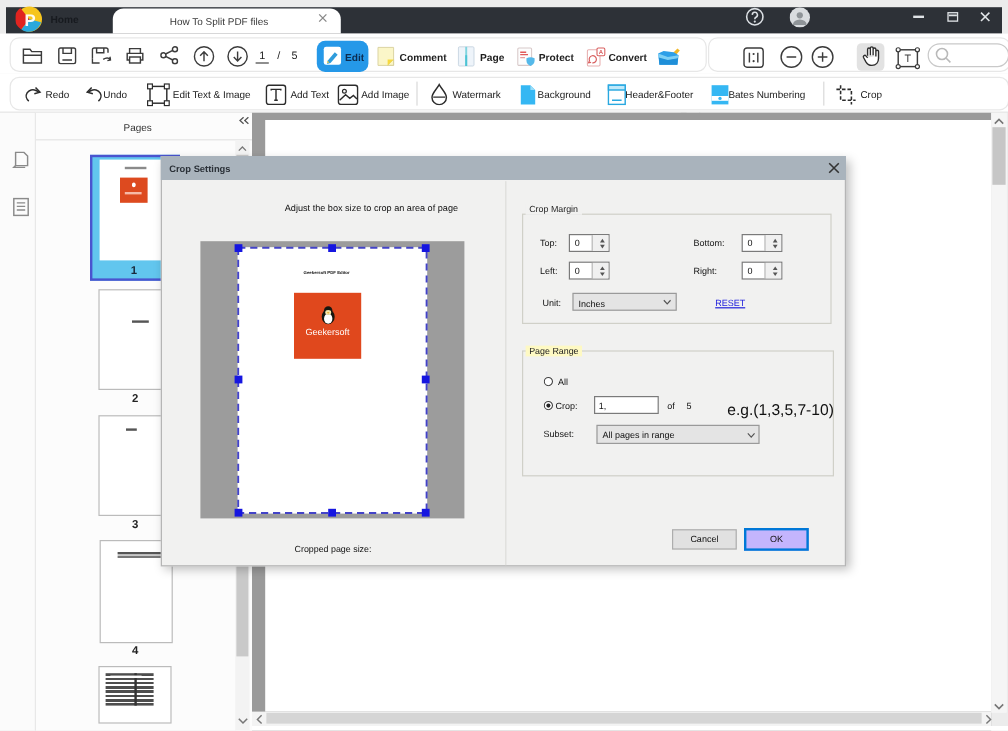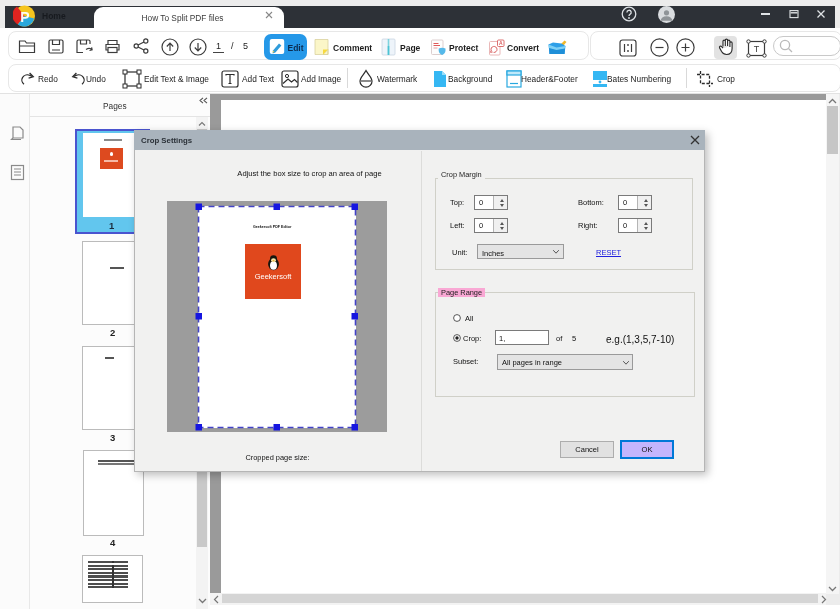--- a/index.html
+++ b/index.html
@@ -382,36 +382,36 @@
 
   <div class="abs txt" style="left:452px;top:248px;font-size:7.5px;color:#111;">Unit:</div>
   <div class="abs" style="left:477px;top:244px;width:87px;height:15px;background:#e4e4e4;border:1px solid #9a9a9a;box-sizing:border-box;"></div>
   <div class="abs txt" style="left:482px;top:248.5px;font-size:7.5px;color:#111;">Inches</div>
   <svg class="abs" style="left:552px;top:249px;" width="8" height="6" viewBox="0 0 8 6">
       <path d="M1.2 1.2 L4 4.2 L6.8 1.2" fill="none" stroke="#555" stroke-width="1"></path>
     </svg>
   <div class="abs txt" style="left:596px;top:248px;font-size:7.5px;color:#2222dd;text-decoration:underline;">RESET</div>
 
   <div class="abs" style="left:435px;top:292px;width:260px;height:105px;border:1px solid #d0d0c8;box-sizing:border-box;"></div>
-  <div class="abs txt" style="left:438px;top:288px;font-size:7.4px;color:#222;background:#f9a8d4;padding:0 3px;">Page Range</div>
+  <div class="abs txt" style="left:438px;top:288px;font-size:7.4px;color:#222;background:#fef9c3;padding:0 3px;">Page Range</div>
 
   <svg class="abs" style="left:453px;top:313.5px;" width="8" height="8" viewBox="0 0 8 8">
       <circle cx="4" cy="4" r="3.4" fill="#fff" stroke="#444" stroke-width="0.9"></circle>
     </svg>
   <div class="abs txt" style="left:465px;top:314px;font-size:7.5px;color:#111;">All</div>
   <svg class="abs" style="left:453px;top:333.5px;" width="8" height="8" viewBox="0 0 8 8">
       <circle cx="4" cy="4" r="3.4" fill="#fff" stroke="#444" stroke-width="0.9"></circle>
       <circle cx="4" cy="4" r="1.7" fill="#222"></circle>
     </svg>
   <div class="abs txt" style="left:463px;top:334px;font-size:7.5px;color:#111;">Crop:</div>
   <div class="abs" style="left:495px;top:330px;width:54px;height:15px;background:#fff;border:1px solid #7a7a7a;box-sizing:border-box;"></div>
   <div class="abs txt" style="left:499px;top:334px;font-size:7.5px;color:#111;">1,</div>
   <div class="abs txt" style="left:556px;top:334px;font-size:7.5px;color:#111;">of</div>
   <div class="abs txt" style="left:572px;top:334px;font-size:7.5px;color:#111;">5</div>
-  <div class="abs txt" style="left:606px;top:334px;font-size:10px;color:#111;">e.g.(1,3,5,7-10)</div>
+  <div class="abs txt" style="left:606px;top:334px;font-size:13px;color:#111;">e.g.(1,3,5,7-10)</div>
   <div class="abs txt" style="left:453px;top:357px;font-size:7.5px;color:#111;">Subset:</div>
   <div class="abs" style="left:497px;top:354px;width:136px;height:16px;background:#e4e4e4;border:1px solid #9a9a9a;box-sizing:border-box;"></div>
   <div class="abs txt" style="left:502px;top:358px;font-size:7.5px;color:#111;">All pages in range</div>
   <svg class="abs" style="left:622px;top:360px;" width="8" height="6" viewBox="0 0 8 6">
       <path d="M1.2 1.2 L4 4.2 L6.8 1.2" fill="none" stroke="#555" stroke-width="1"></path>
     </svg>
 
   <div class="abs" style="left:560px;top:441px;width:54px;height:17px;background:#e1e1e1;border:1px solid #adadad;box-sizing:border-box;text-align:center;font-size:7.5px;color:#111;line-height:15px;">Cancel</div>
   <div class="abs" style="left:620px;top:440px;width:54px;height:19px;background:#c4b5fd;border:2px solid #0078d7;box-sizing:border-box;text-align:center;font-size:7.5px;color:#111;line-height:15px;">OK</div>
 

